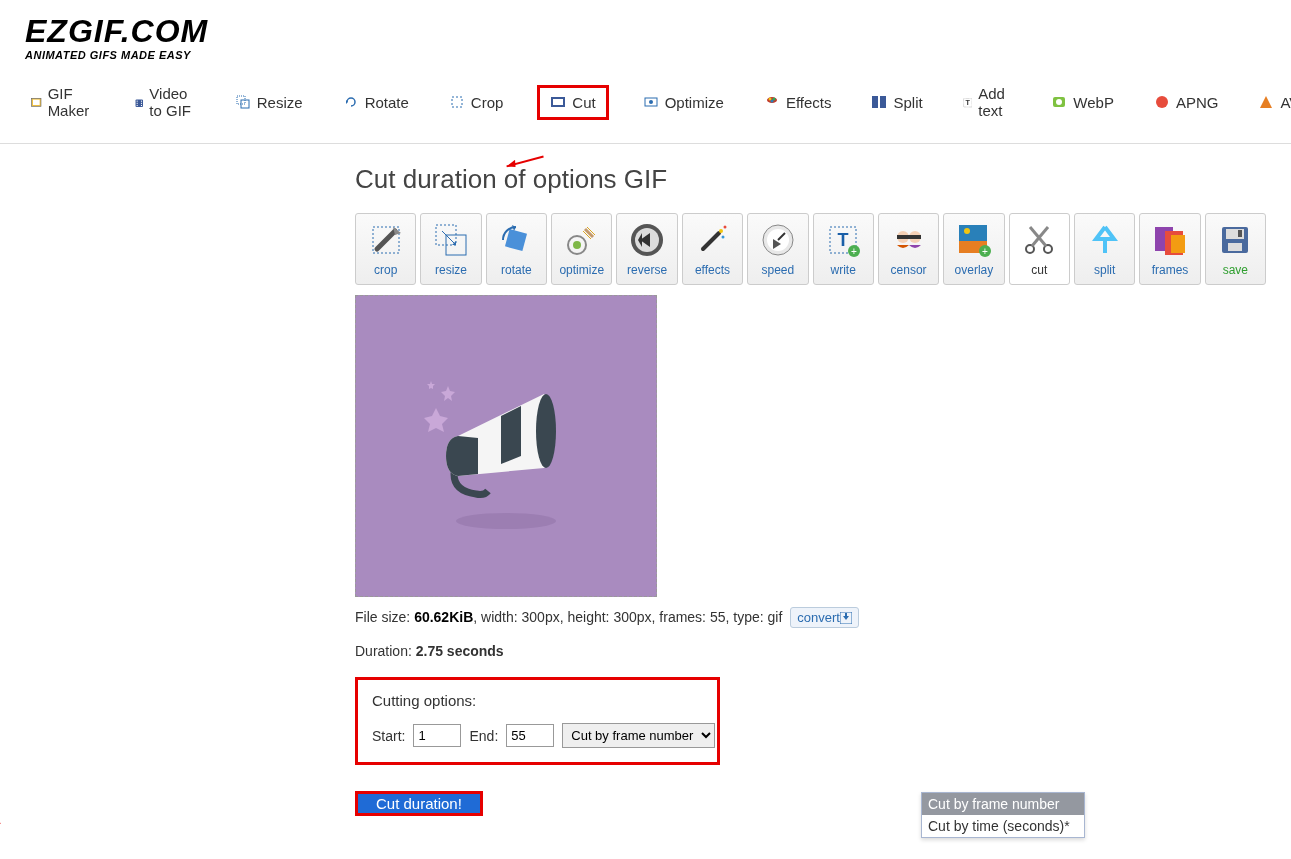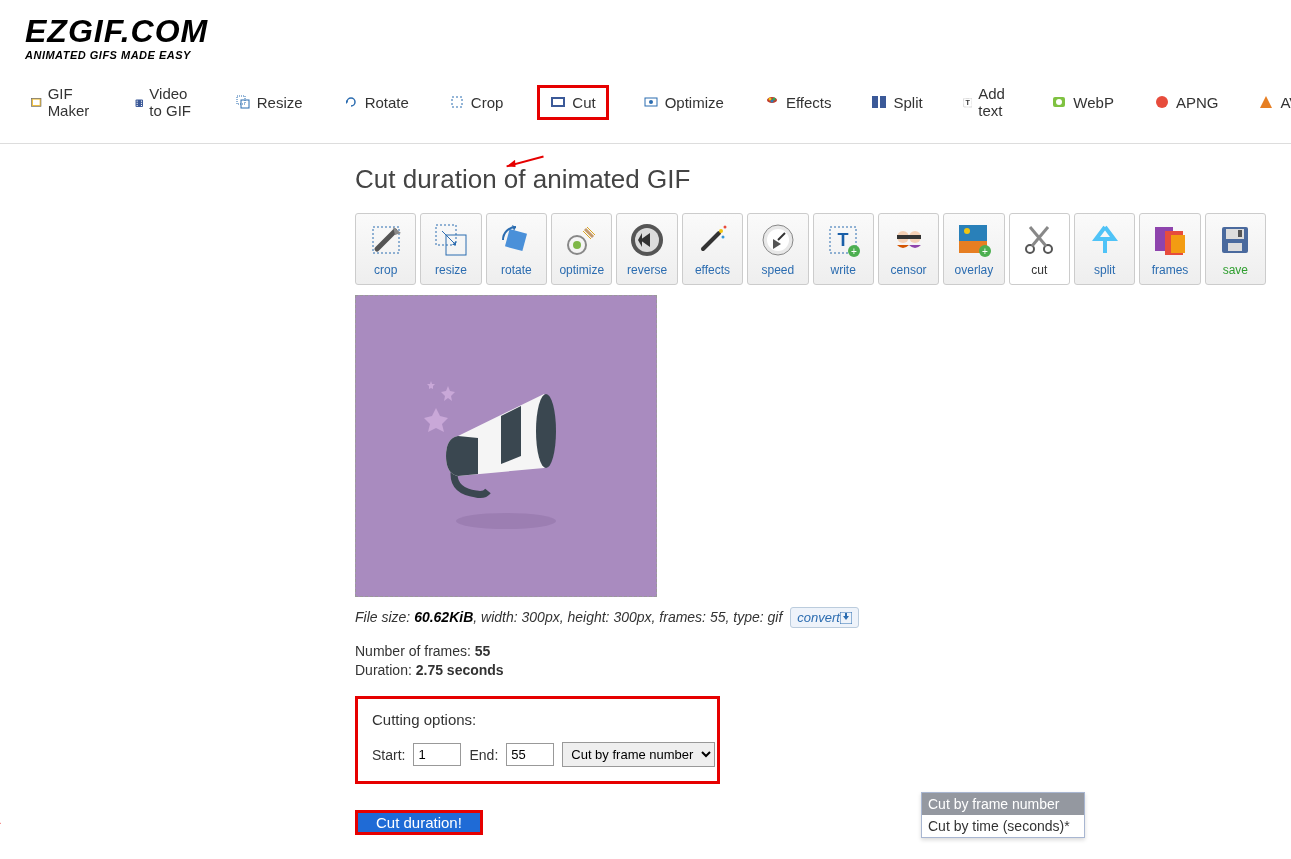--- a/index.html
+++ b/index.html
@@ -12,21 +12,21 @@
 .nav-item.highlighted { border: 3px solid #e60000; padding: 6px 10px; }
 .nav-icon { width: 16px; height: 16px; display: inline-block; }
 .content { padding: 20px 25px 30px 355px; position: relative; }
 .page-title { font-size: 26px; font-weight: normal; color: #444; margin-bottom: 18px; }
 .toolbar { display: flex; gap: 4px; margin-bottom: 10px; }
 .tool { width: 66px; height: 72px; background: linear-gradient(#fafafa, #eee); border: 1px solid #ccc; border-radius: 3px; display: flex; flex-direction: column; align-items: center; justify-content: center; gap: 4px; font-size: 12px; color: #2b6cb0; cursor: pointer; }
 .tool.active { background: #fff; color: #333; }
 .tool.save { color: #2e9e2e; }
 .tool-ico { width: 38px; height: 38px; display: flex; align-items: center; justify-content: center; }
 .preview { width: 302px; height: 302px; background: #a98bbf; border: 1px dashed #999; display: flex; align-items: center; justify-content: center; position: relative; }
-.fileinfo { margin: 10px 0 15px; font-size: 14px; color: #333; font-style: italic; }
+.fileinfo { margin: 10px 0 15px; font-size: 14px; color: #333; }
 .fileinfo b { color: #000; }
 .convert-btn { display: inline-flex; align-items: center; background: #eef3fa; border: 1px solid #bcd; border-radius: 3px; padding: 2px 6px; font-size: 13px; color: #2b6cb0; cursor: pointer; margin-left: 4px; }
 .info-line { margin: 3px 0; font-size: 14px; }
 .cutting-box { border: 3px solid #e60000; padding: 12px 14px 14px; margin-top: 18px; width: 365px; }
 .cutting-title { font-size: 15px; margin-bottom: 14px; }
 .cutting-row { display: flex; align-items: center; gap: 8px; font-size: 14px; }
 .cutting-row input { width: 48px; padding: 3px 4px; border: 1px solid #999; font-size: 13px; }
 .cutting-row select { padding: 3px 4px; border: 1px solid #999; font-size: 13px; width: 162px; }
 .dropdown-open { position: absolute; left: 566px; top: 622px; border: 1px solid #a8b6d1; background: #fff; font-size: 14px; width: 164px; box-shadow: 0 2px 4px rgba(0,0,0,0.15); z-index: 10; }
 .dropdown-open div { padding: 3px 6px; }
@@ -141,21 +141,21 @@
       <span>AVIF</span>
     </div>
 </div>
 
 <div class="content">
   <svg class="arrow arrow1" width="40" height="40">
       <line x1="35" y1="5" x2="8" y2="32" stroke="#e60000" stroke-width="2"></line>
       <polygon points="8,32 16,28 12,22" fill="#e60000"></polygon>
     </svg>
 
-  <h1 class="page-title">Cut duration of animated GIF</h1>
+  <h1 class="page-title">Cut duration of options GIF</h1>
 
   <div class="toolbar">
     <div class="tool">
         <div class="tool-ico">
           <svg viewBox="0 0 38 38">
             <rect x="6" y="6" width="26" height="26" fill="none" stroke="#2b6cb0" stroke-dasharray="2"></rect>
             <line x1="10" y1="28" x2="28" y2="10" stroke="#555" stroke-width="5" stroke-linecap="round"></line>
             <polygon points="26,6 34,12 28,14" fill="#888"></polygon>
           </svg>
         </div>
@@ -324,21 +324,20 @@
     <span class="convert-btn">
         <span>convert</span> 
         <svg width="12" height="12">
           <rect x="0" y="0" width="12" height="12" fill="none" stroke="#2b6cb0"></rect>
           <polygon points="6,8 3,4 9,4" fill="#2b6cb0"></polygon>
           <line x1="6" y1="1" x2="6" y2="5" stroke="#2b6cb0" stroke-width="2"></line>
         </svg>
       </span>
   </div>
 
-  <div class="info-line"><span>Number of frames: </span><b>55</b></div>
   <div class="info-line"><span>Duration: </span><b>2.75 seconds</b></div>
 
   <div class="cutting-box">
     <div class="cutting-title">Cutting options:</div>
     <div class="cutting-row">
       <span>Start:</span>
       <input type="text" value="1" style="">
       <span>End:</span>
       <input type="text" value="55" style="">
       <select>

